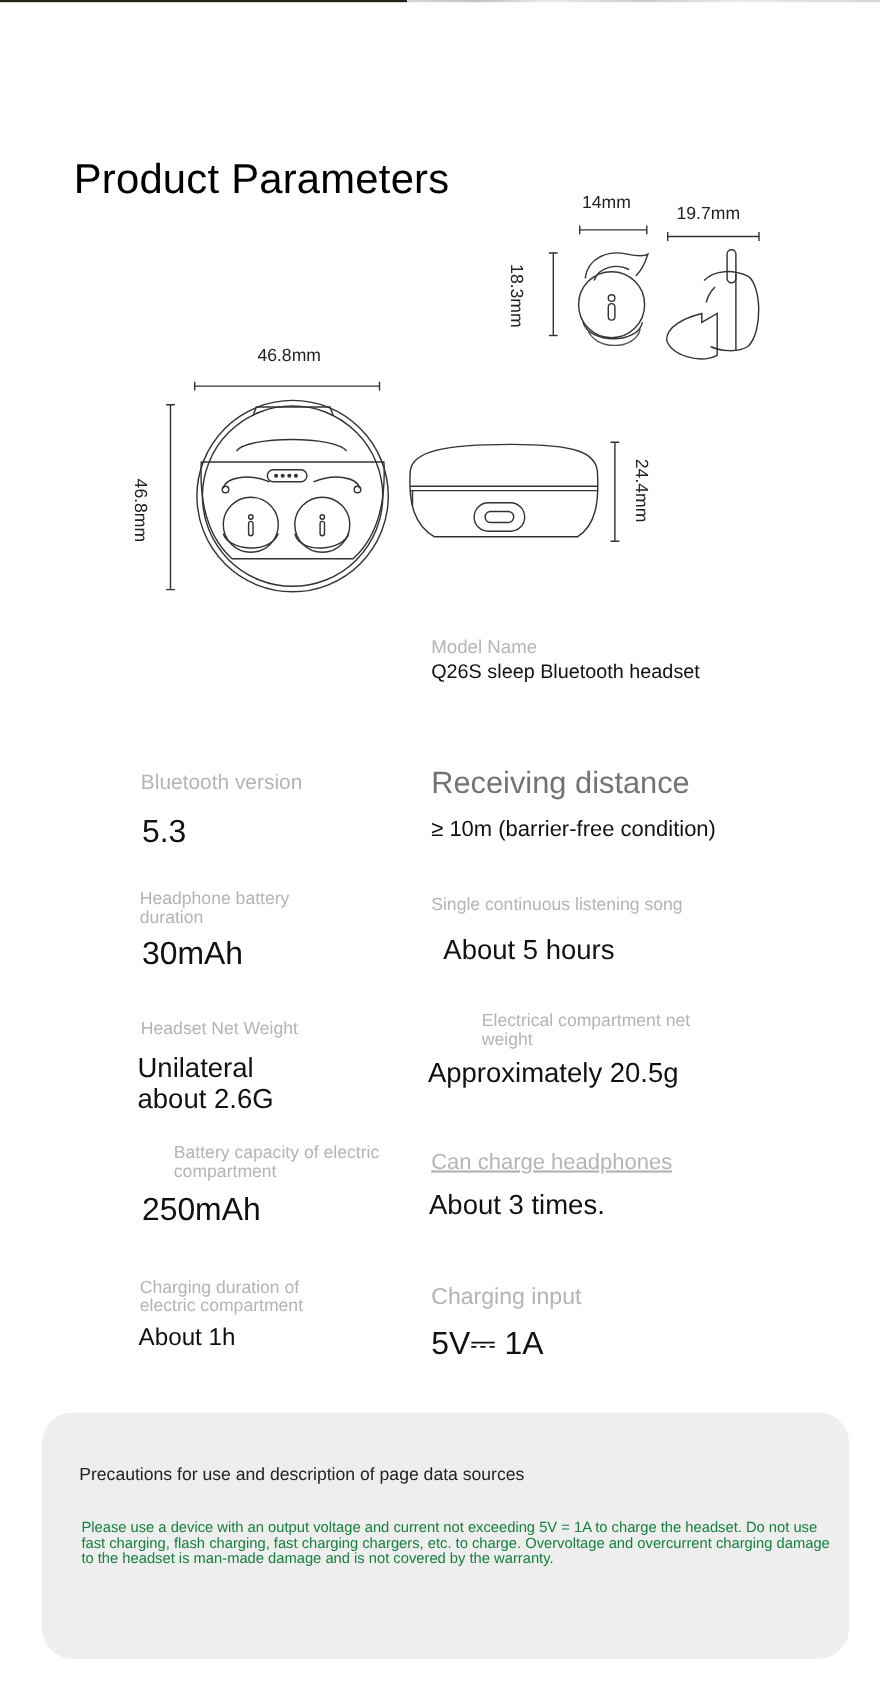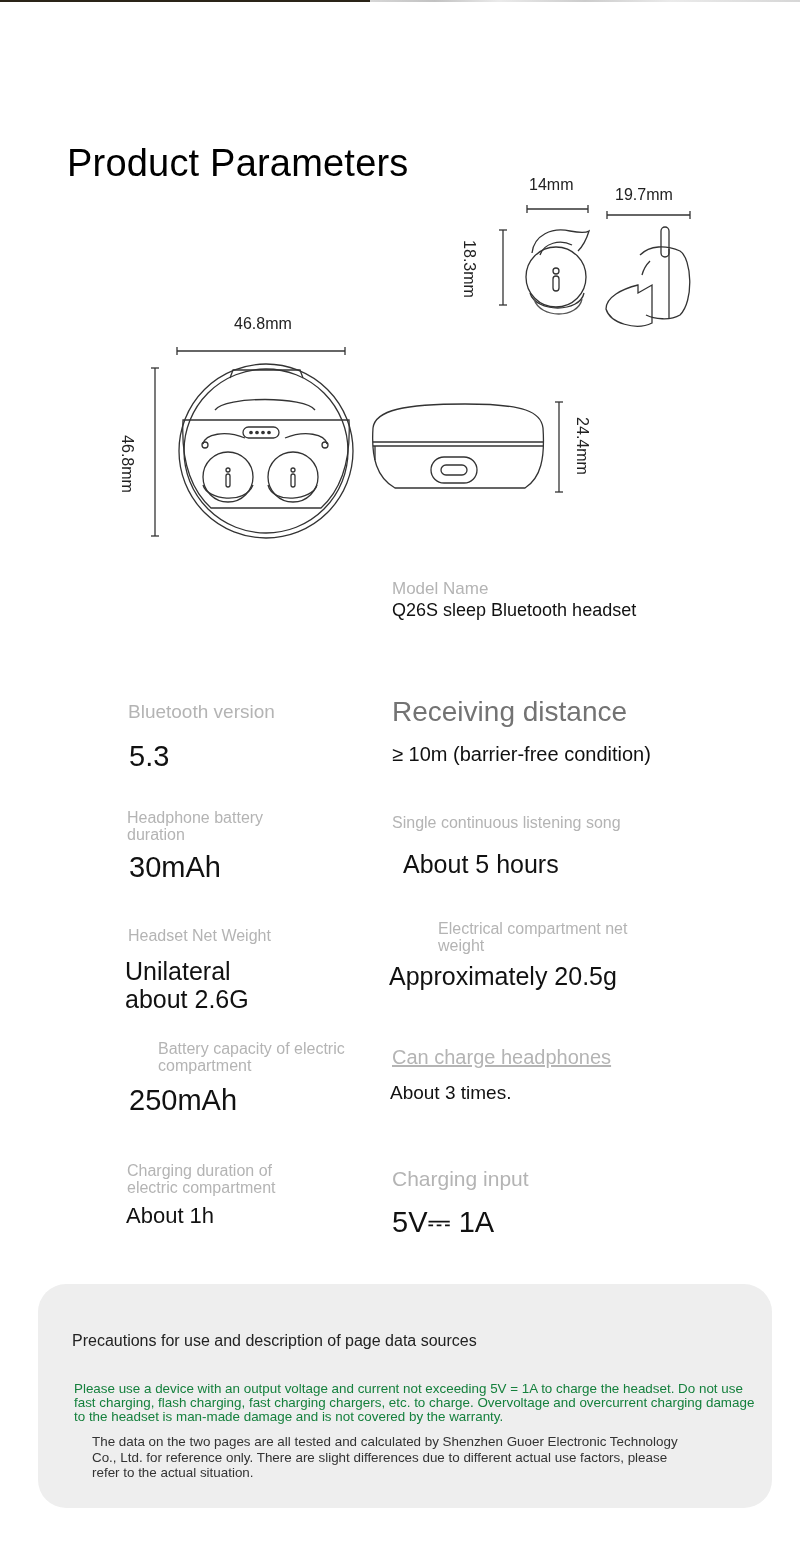--- a/index.html
+++ b/index.html
@@ -139,25 +139,24 @@
 <div class="label" style="left:128px; top:927px;">Headset Net Weight</div>
 <div class="value v-md" style="left:125px; top:957px; width:160px; line-height:28px;">Unilateral about 2.6G</div>
 
 <div class="label" style="left:392px; top:920px; width:230px;margin-left:46px;">Electrical compartment net weight</div>
 <div class="value v-md" style="left:389px; top:962px;">Approximately 20.5g</div>
 
 <div class="label" style="left:127px; top:1040px; width:190px;margin-left:31px;">Battery capacity of electric compartment</div>
 <div class="value v-lg" style="left:129px; top:1084px;">250mAh</div>
 
 <div class="label" style="left:392px; top:1046px; font-size:20px; line-height:22px;text-decoration:underline;">Can charge headphones</div>
-<div class="value v-md" style="left:390px; top:1082px; font-size:19px;">About 3 times.</div>
+<div class="value v-md" style="left:390px; top:1082px; font-size:25px;">About 3 times.</div>
 
 <div class="label" style="left:127px; top:1162px; width:190px;">Charging duration of electric compartment</div>
 <div class="value v-sm" style="left:126px; top:1203px; font-size:22px;">About 1h</div>
 
 <div class="label" style="left:392px; top:1168px; font-size:21px; line-height:22px;">Charging input</div>
 <div class="value v-lg" style="left:392px; top:1206px;">5V⎓ 1A</div>
 
 <div class="notice">
   <div class="notice-title">Precautions for use and description of page data sources</div>
   <div class="notice-warn">Please use a device with an output voltage and current not exceeding 5V = 1A to charge the headset. Do not use fast charging, flash charging, fast charging chargers, etc. to charge. Overvoltage and overcurrent charging damage to the headset is man-made damage and is not covered by the warranty.</div>
-  <div class="notice-info">The data on the two pages are all tested and calculated by Shenzhen Guoer Electronic Technology Co., Ltd. for reference only. There are slight differences due to different actual use factors, please refer to the actual situation.</div>
 </div>
 
 </body></html>

